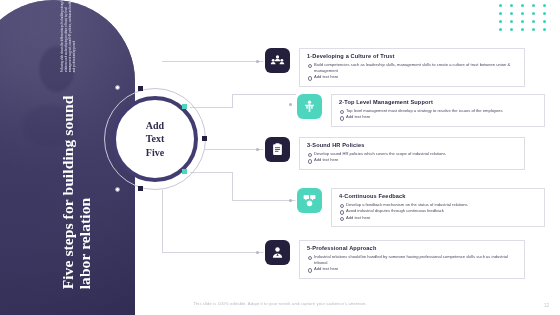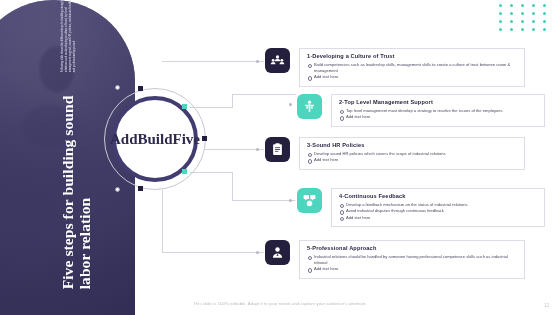--- a/index.html
+++ b/index.html
@@ -106,26 +106,26 @@
     width: 86px; height: 86px;
     border: 4.5px solid #423d70;
     border-radius: 50%;
     background: #ffffff;
   }
   .circle-label {
     position: absolute;
     left: 8px; top: 8px;
     width: 86px; height: 86px;
     display: flex;
-    flex-direction: row;
+    flex-direction: column;
     align-items: center;
     justify-content: center;
     font-family: "Liberation Serif", serif;
     font-weight: bold;
-    font-size: 15px;
+    font-size: 10px;
     line-height: 1.35;
     color: #2e2a4e;
     text-align: center;
   }
 
   
   .anchor {
     position: absolute;
     width: 5px; height: 5px;
   }
@@ -271,21 +271,21 @@
 
   <div class="conn h" style="left:162px; top:252px; width:102px;"></div>
   <div class="conn v" style="left:162px; top:190px; height:62px;"></div>
   <div class="tick" style="left:256px; top:250.5px;"></div>
 
   <div class="circle-wrap">
     <div class="ring-outer"></div>
     <div class="ring-inner"></div>
     <div class="circle-label">
       <span>Add</span>
-      <span>Build</span>
+      <span>Text</span>
       <span>Five</span>
     </div>
     <div class="anchor hollow" style="left:11px; top:-3px;"></div>
     <div class="anchor navy" style="left:34px; top:-2px;"></div>
     <div class="anchor teal" style="left:78px; top:16px;"></div>
     <div class="anchor navy" style="left:98px; top:48px;"></div>
     <div class="anchor teal" style="left:78px; top:81px;"></div>
     <div class="anchor navy" style="left:34px; top:98px;"></div>
     <div class="anchor hollow" style="left:11px; top:99px;"></div>
   </div>

